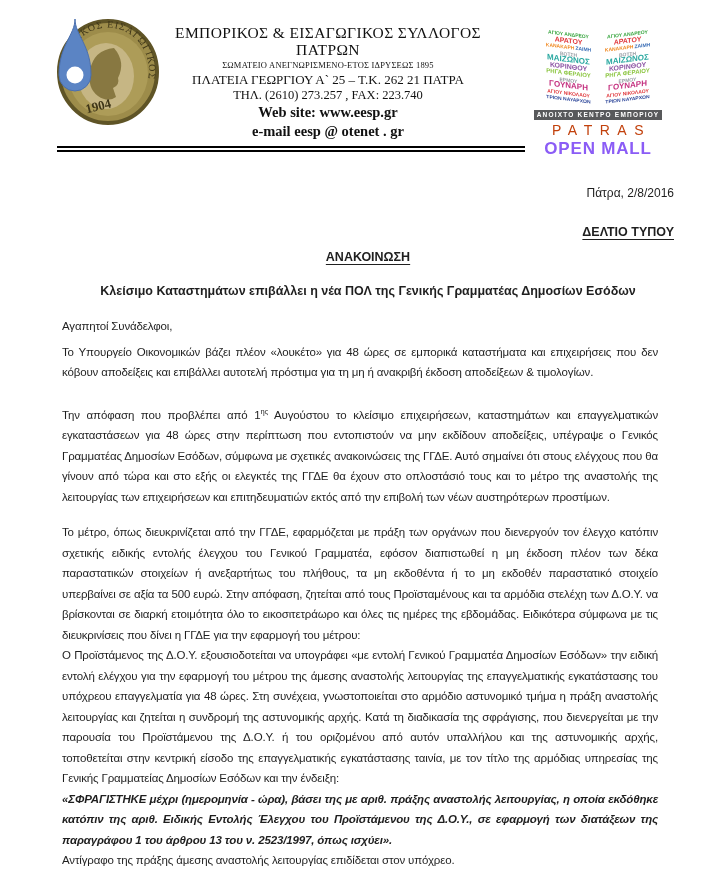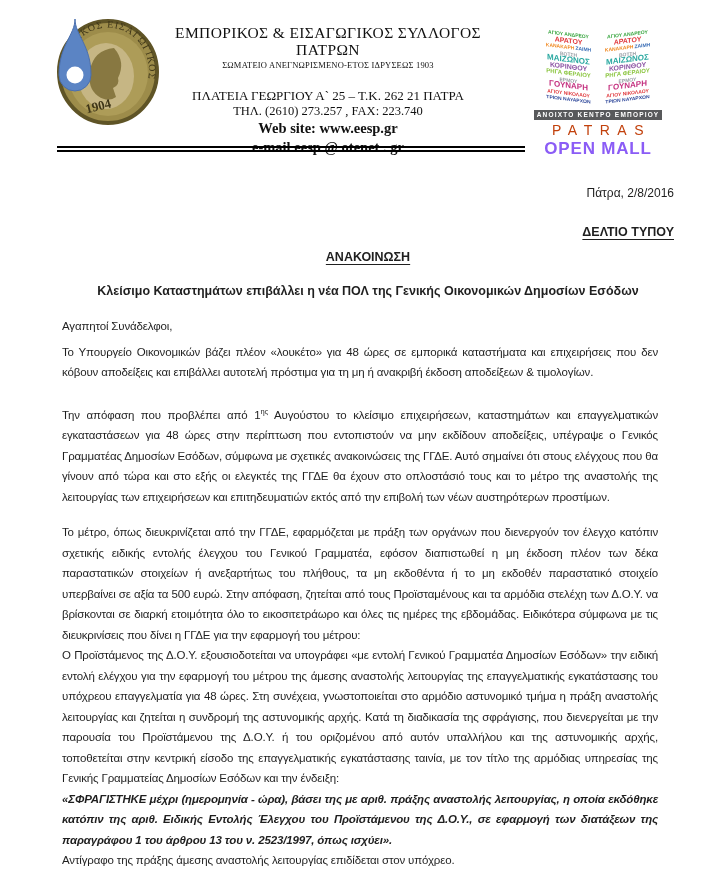--- a/index.html
+++ b/index.html
@@ -9,21 +9,21 @@
 
   
   .header{position:absolute;top:0;left:0;right:0;height:160px;}
   .seal{position:absolute;left:56px;top:18px;width:150px;height:112px;}
   .seal svg{position:absolute;left:0;top:0;}
   .drop{position:absolute;left:52px;top:28px;}
   .org{position:absolute;left:168px;top:24px;width:320px;text-align:center;
        font-family:"Liberation Serif",serif;color:#111;}
   .org-l1,.org-l2{font-size:15.5px;line-height:17px;letter-spacing:.4px;}
   .org-sub{font-size:8.5px;line-height:11px;margin-top:2px;letter-spacing:.2px;}
-  .org-addr{font-size:13px;line-height:16px;margin-top:17px;}
+  .org-addr{font-size:13px;line-height:16px;margin-top:1px;}
   .org-tel{font-size:12.5px;line-height:15px;}
   .org-web{font-size:14.5px;line-height:17px;font-weight:bold;margin-top:1px;}
   .org-mail{font-size:14.5px;line-height:17px;font-weight:bold;margin-top:2px;}
 
   
   .openmall{position:absolute;right:58px;top:26px;width:128px;text-align:center;}
   .cube{position:relative;height:82px;margin:0 6px;}
   .cube-face{position:absolute;top:5px;width:55px;height:70px;overflow:hidden;
              display:flex;flex-wrap:wrap;align-content:flex-start;justify-content:center;}
   .cube-face.left{left:1px;transform:skewY(7deg);}
@@ -82,21 +82,21 @@
       </svg>
       <svg class="drop" width="38" height="82" viewBox="0 0 38 82">
         <path d="M19 1 C 19 17, 3 27, 3 57 A 16 16 0 0 0 35 57 C 35 27, 19 17, 19 1 Z" fill="#5b84c4" stroke="#4a6fae" stroke-width="1"></path>
         <circle cx="19" cy="57" r="8.5" fill="#ffffff"></circle>
       </svg>
     </div>
 
     <div class="org">
       <div class="org-l1">ΕΜΠΟΡΙΚΟΣ &amp; ΕΙΣΑΓΩΓΙΚΟΣ ΣΥΛΛΟΓΟΣ</div>
       <div class="org-l2">ΠΑΤΡΩΝ</div>
-      <div class="org-sub">ΣΩΜΑΤΕΙΟ ΑΝΕΓΝΩΡΙΣΜΕΝΟ-ΕΤΟΣ ΙΔΡΥΣΕΩΣ 1903</div>
+      <div class="org-sub">ΣΩΜΑΤΕΙΟ ΑΝΕΓΝΩΡΙΣΜΕΝΟ-ΕΤΟΣ ΙΔΡΥΣΕΩΣ 1895</div>
       <div class="org-addr">ΠΛΑΤΕΙΑ ΓΕΩΡΓΙΟΥ Α` 25 – Τ.Κ. 262 21 ΠΑΤΡΑ</div>
       <div class="org-tel">ΤΗΛ. (2610) 273.257 , FAX: 223.740</div>
       <div class="org-web">Web site: www.eesp.gr</div>
       <div class="org-mail">e-mail  eesp @ otenet . gr</div>
     </div>
 
     <div class="openmall">
       <div class="cube">
         <div class="cube-face left">
             <span class="cw" style="color: rgb(58, 166, 65);">ΑΓΙΟΥ ΑΝΔΡΕΟΥ</span>
@@ -134,21 +134,21 @@
       <div class="om-name">OPEN MALL</div>
     </div>
 
     <div class="double-line"></div>
   </div>
 
   <div class="doc-top">
     <div class="date">Πάτρα,  2/8/2016</div>
     <div class="title1">ΔΕΛΤΙΟ ΤΥΠΟΥ</div>
     <div class="title2">ΑΝΑΚΟΙΝΩΣΗ</div>
-    <div class="headline">Κλείσιμο Καταστημάτων επιβάλλει η νέα ΠΟΛ  της Γενικής Οικονομικών Δημοσίων Εσόδων</div>
+    <div class="headline">Κλείσιμο Καταστημάτων επιβάλλει η νέα ΠΟΛ  της Γενικής Γραμματέας Δημοσίων Εσόδων</div>
   </div>
 
   <div class="bodytext">
     <p class="salutation">Αγαπητοί Συνάδελφοι,</p>
     <p class="p1">Το Υπουργείο Οικονομικών βάζει πλέον «λουκέτο» για 48 ώρες σε εμπορικά καταστήματα και επιχειρήσεις που δεν κόβουν αποδείξεις και επιβάλλει αυτοτελή πρόστιμα για τη μη ή ανακριβή έκδοση αποδείξεων &amp; τιμολογίων.</p>
     <p class="p2"><span>Την απόφαση που προβλέπει από 1</span><span class="sup">ης</span><span> Αυγούστου το κλείσιμο επιχειρήσεων, καταστημάτων και επαγγελματικών εγκαταστάσεων για 48 ώρες στην περίπτωση που εντοπιστούν να μην εκδίδουν αποδείξεις, υπέγραψε ο Γενικός Γραμματέας Δημοσίων Εσόδων, σύμφωνα με σχετικές ανακοινώσεις της ΓΓΔΕ. Αυτό σημαίνει ότι στους ελέγχους που θα γίνουν από τώρα και στο εξής οι ελεγκτές της ΓΓΔΕ θα έχουν στο οπλοστάσιό τους και το μέτρο της αναστολής της λειτουργίας των επιχειρήσεων και επιτηδευματιών εκτός από την επιβολή των νέων αυστηρότερων προστίμων.</span></p>
     <p>Το μέτρο, όπως διευκρινίζεται από την ΓΓΔΕ, εφαρμόζεται με πράξη των οργάνων που διενεργούν τον έλεγχο κατόπιν σχετικής ειδικής εντολής έλεγχου του Γενικού Γραμματέα, εφόσον διαπιστωθεί η μη έκδοση πλέον των δέκα παραστατικών στοιχείων ή ανεξαρτήτως του πλήθους, τα μη εκδοθέντα ή το μη εκδοθέν παραστατικό στοιχείο υπερβαίνει σε αξία τα 500 ευρώ. Στην απόφαση, ζητείται από τους Προϊσταμένους και τα αρμόδια στελέχη των Δ.Ο.Υ. να βρίσκονται σε διαρκή ετοιμότητα όλο το εικοσιτετράωρο και όλες τις ημέρες της εβδομάδας. Ειδικότερα σύμφωνα με τις διευκρινίσεις που δίνει η ΓΓΔΕ για την εφαρμογή του μέτρου:</p>
     <p>Ο Προϊστάμενος της Δ.Ο.Υ. εξουσιοδοτείται να υπογράφει «με εντολή Γενικού Γραμματέα Δημοσίων Εσόδων» την ειδική εντολή ελέγχου για την εφαρμογή του μέτρου της άμεσης αναστολής λειτουργίας της επαγγελματικής εγκατάστασης του υπόχρεου επαγγελματία για 48 ώρες. Στη συνέχεια, γνωστοποιείται στο αρμόδιο αστυνομικό τμήμα η πράξη αναστολής λειτουργίας και ζητείται η συνδρομή της αστυνομικής αρχής. Κατά τη διαδικασία της σφράγισης, που διενεργείται με την παρουσία του Προϊστάμενου της Δ.Ο.Υ. ή του οριζομένου από αυτόν υπαλλήλου και της αστυνομικής αρχής, τοποθετείται στην κεντρική είσοδο της επαγγελματικής εγκατάστασης ταινία, με τον τίτλο της αρμόδιας υπηρεσίας της Γενικής Γραμματείας Δημοσίων Εσόδων και την ένδειξη:</p>
     <p class="quote">«ΣΦΡΑΓΙΣΤΗΚΕ μέχρι (ημερομηνία - ώρα), βάσει της με αριθ. πράξης αναστολής λειτουργίας, η οποία εκδόθηκε κατόπιν της αριθ. Ειδικής Εντολής Έλεγχου του Προϊστάμενου της Δ.Ο.Υ., σε εφαρμογή των διατάξεων της παραγράφου 1 του άρθρου 13 του ν. 2523/1997, όπως ισχύει».</p>
     <p>Αντίγραφο της πράξης άμεσης αναστολής λειτουργίας επιδίδεται στον υπόχρεο.</p>

